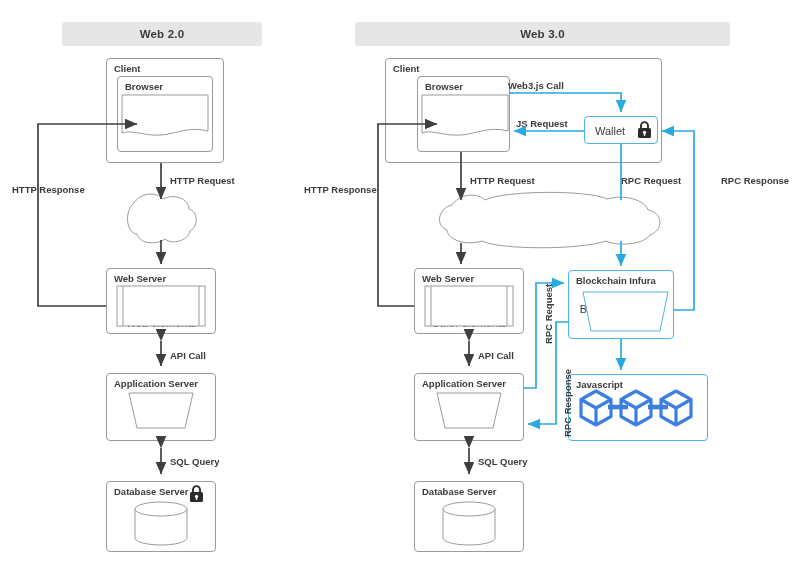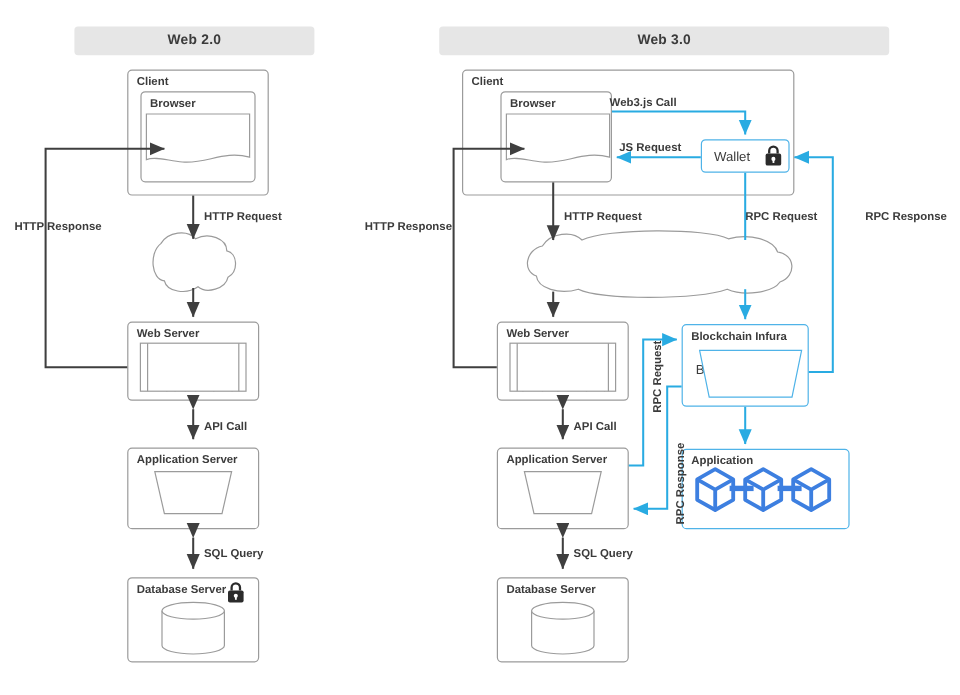--- a/index.html
+++ b/index.html
@@ -37,21 +37,21 @@
   .ico{position:absolute;}
 </style>
 </head>
 <body>
 
 <div class="stage">
 
   <div class="hdr" style="left:62px;top:22px;width:200px;height:24px;">
     <span>Web 2.0</span>
   </div>
-  <div class="hdr" style="left:355px;top:22px;width:375px;height:24px;margin-left:11px;">
+  <div class="hdr" style="left:355px;top:22px;width:375px;height:24px;">
     <span>Web 3.0</span>
   </div>
 
   <div class="box" style="left:106px;top:58px;width:118px;height:105px;">
     <div class="box-title">Client</div>
   </div>
   <div class="box" style="left:117px;top:76px;width:96px;height:76px;">
     <div class="box-title">Browser</div>
   </div>
 
@@ -88,21 +88,21 @@
 
   <div class="box" style="left:414px;top:481px;width:110px;height:71px;">
     <div class="box-title">Database Server</div>
   </div>
 
   <div class="box blue" style="left:568px;top:270px;width:106px;height:69px;">
     <div class="box-title">Blockchain Infura</div>
   </div>
 
   <div class="box blue" style="left:568px;top:374px;width:140px;height:67px;">
-    <div class="box-title">Application</div>
+    <div class="box-title">Javascript</div>
   </div>
 
   <div class="shape-text bold" style="left:126px;top:104px;width:78px;">Application
 Front-End</div>
   <div class="shape-text bold" style="left:425px;top:104px;width:78px;">Application
 Front-End</div>
 
   <div class="shape-text bold" style="left:122px;top:217px;width:78px;">Internet</div>
   <div class="shape-text bold" style="left:505px;top:217px;width:78px;">Internet</div>
 

